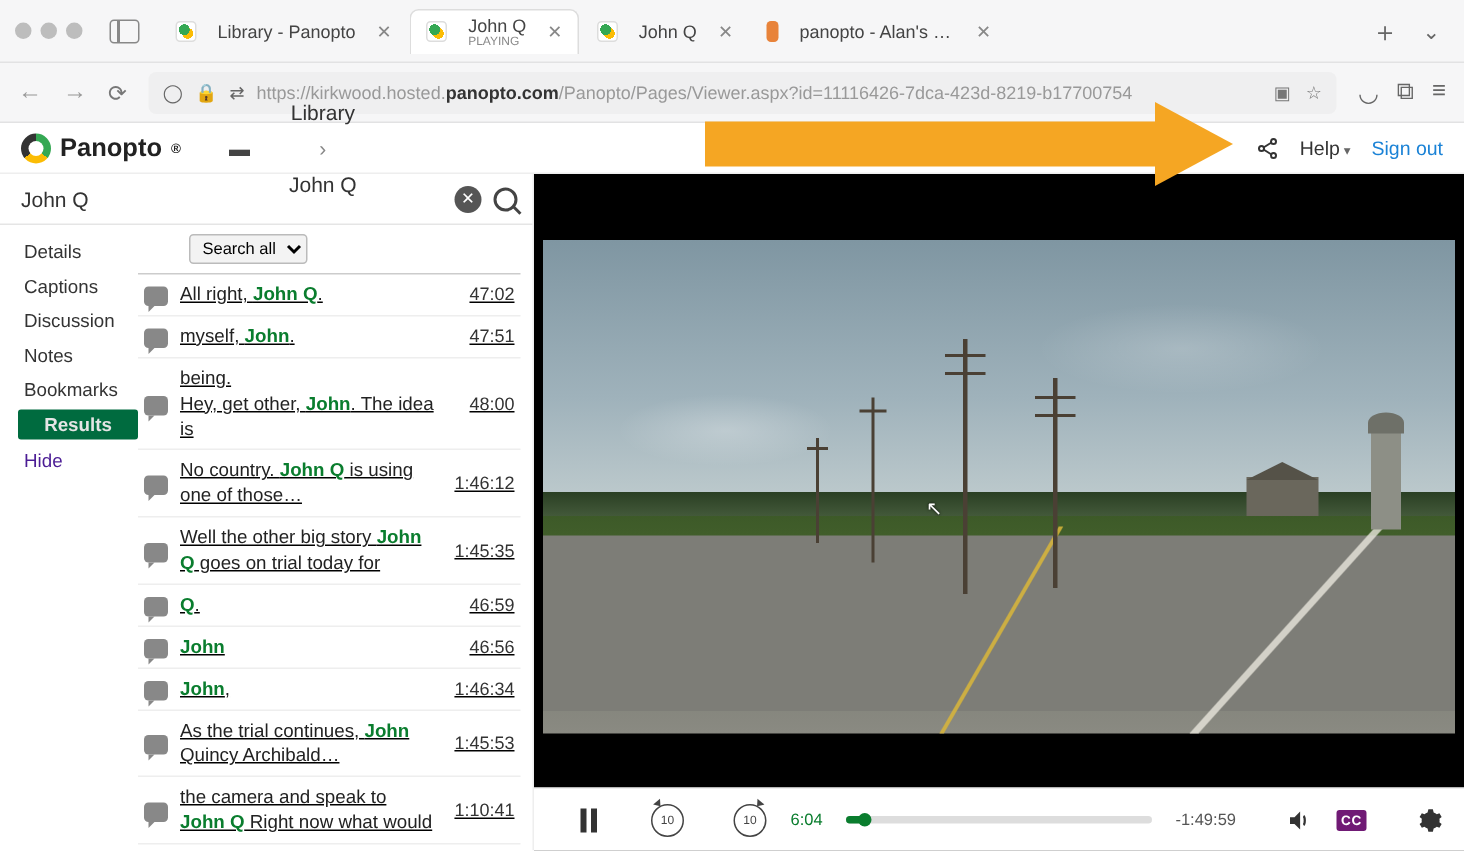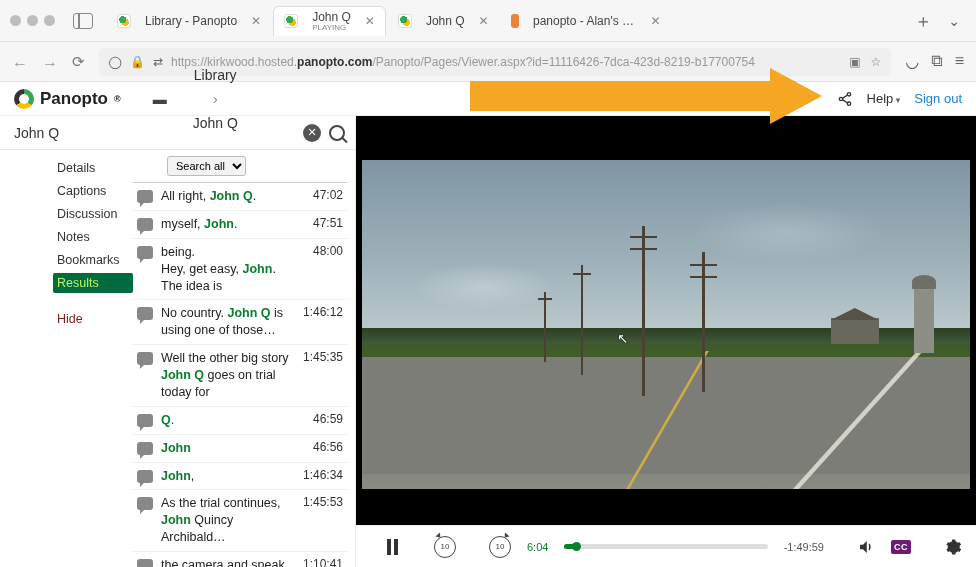--- a/index.html
+++ b/index.html
@@ -55,31 +55,31 @@
 .main { display:flex; height:calc(567px - 42px - 40px - 34px); }
 
 
 .left-panel { width:356px; display:flex; flex-direction:column; border-right:1px solid #eee; }
 .search-row { height:34px; border-bottom:1px solid #e5e5e5; display:flex; align-items:center; padding:0 10px 0 14px; }
 .search-input { flex:1; border:none; outline:none; font-size:14px; color:#333; background:transparent; }
 .clear-btn { width:18px; height:18px; border-radius:50%; background:#555; color:#fff; font-size:11px; display:flex; align-items:center; justify-content:center; cursor:pointer; margin-right:8px; }
 .mag { width:16px; height:16px; border:2px solid #444; border-radius:50%; position:relative; cursor:pointer; }
 .mag::after { content:""; position:absolute; width:7px; height:2px; background:#444; transform:rotate(45deg); right:-5px; bottom:-2px; }
 
-.panel-body { display:flex; flex:1; overflow:hidden;padding-left:41px; }
+.panel-body { display:flex; flex:1; overflow:hidden; }
 .side-tabs { width:92px; padding:8px 0 0 12px; font-size:12.5px; color:#333; }
 .side-tabs div { padding:3px 4px; margin-bottom:3px; cursor:pointer; }
-.side-tabs .active { background:#006b3f; color:#bef264; font-weight:400; border-radius:2px; }
-.side-tabs .hide { color:#7f1d1d; margin-top:16px; }
+.side-tabs .active { background:#006b3f; color:#e5e5e5; font-weight:700; border-radius:2px;text-align:center; }
+.side-tabs .hide { color:#4c1d95; margin-top:4px; }
 
 .results-col { flex:1; padding:6px 8px 6px 0; overflow-y:auto; font-size:12.5px; }
 .filter-row { display:flex; gap:6px; margin-bottom:6px;margin-left:34px; }
 .filter-row select { font-size:11px; border:1px solid #bbb; border-radius:3px; padding:2px 4px; background:#f3f3f3; }
 
-.result { display:flex; align-items:flex-start; padding:5px 4px; border-top:1px solid #eee; cursor:pointer; gap:8px; }
+.result { display:flex; align-items:center; padding:5px 4px; border-top:1px solid #eee; cursor:pointer; gap:8px;text-decoration:underline; }
 .result:first-of-type { border-top:1px solid #ccc; }
 .bubble { width:16px; min-width:16px; height:13px; margin-top:2px; border-radius:3px; background:#888; position:relative; }
 .bubble::after { content:""; position:absolute; left:3px; bottom:-4px; width:0; height:0; border-top:4px solid #888; border-right:4px solid transparent; }
 .result-text { flex:1; line-height:1.35; color:#222; }
 .result-text .hl { color:#0a7d2e; font-weight:700; }
 .result-time { color:#333; font-size:12px; white-space:nowrap; padding-left:6px; }
 
 
 .video-area { flex:1; background:#000; display:flex; flex-direction:column; }
 .video-frame { flex:1; margin:8px 6px 0 6px; background:#000; display:flex; align-items:center; justify-content:center; overflow:hidden; }
@@ -249,21 +249,21 @@
               <div class="result-text"><span>All right, </span><span class="hl">John Q</span><span>.</span></div>
               <div class="result-time">47:02</div>
             </div>
             <div class="result">
               <div class="bubble"></div>
               <div class="result-text"><span>myself, </span><span class="hl">John</span><span>.</span></div>
               <div class="result-time">47:51</div>
             </div>
             <div class="result">
               <div class="bubble"></div>
-              <div class="result-text"><span>being.</span><br><span>Hey, get easy, </span><span class="hl">John</span><span>. The idea is</span></div>
+              <div class="result-text"><span>being.</span><br><span>Hey, get other, </span><span class="hl">John</span><span>. The idea is</span></div>
               <div class="result-time">48:00</div>
             </div>
             <div class="result">
               <div class="bubble"></div>
               <div class="result-text"><span>No country. </span><span class="hl">John Q</span><span> is using one of those…</span></div>
               <div class="result-time">1:46:12</div>
             </div>
             <div class="result">
               <div class="bubble"></div>
               <div class="result-text"><span>Well the other big story </span><span class="hl">John Q</span><span> goes on trial today for</span></div>

